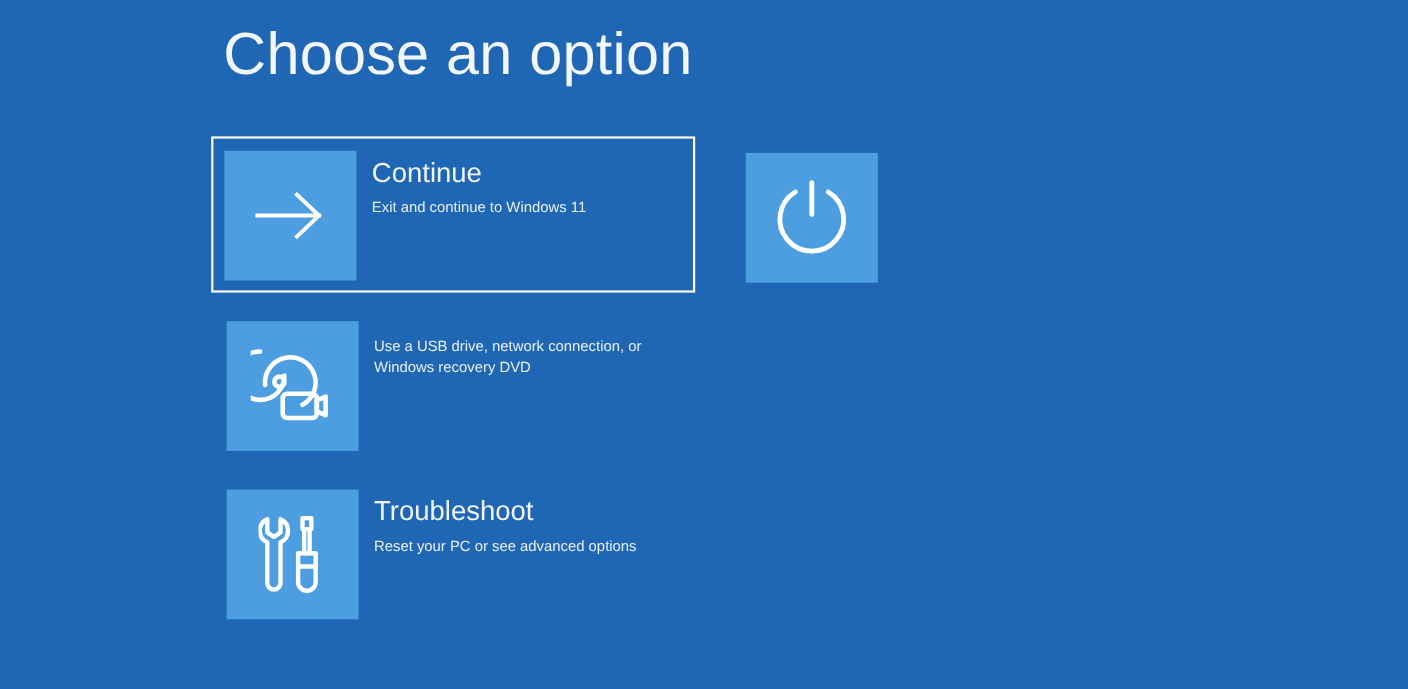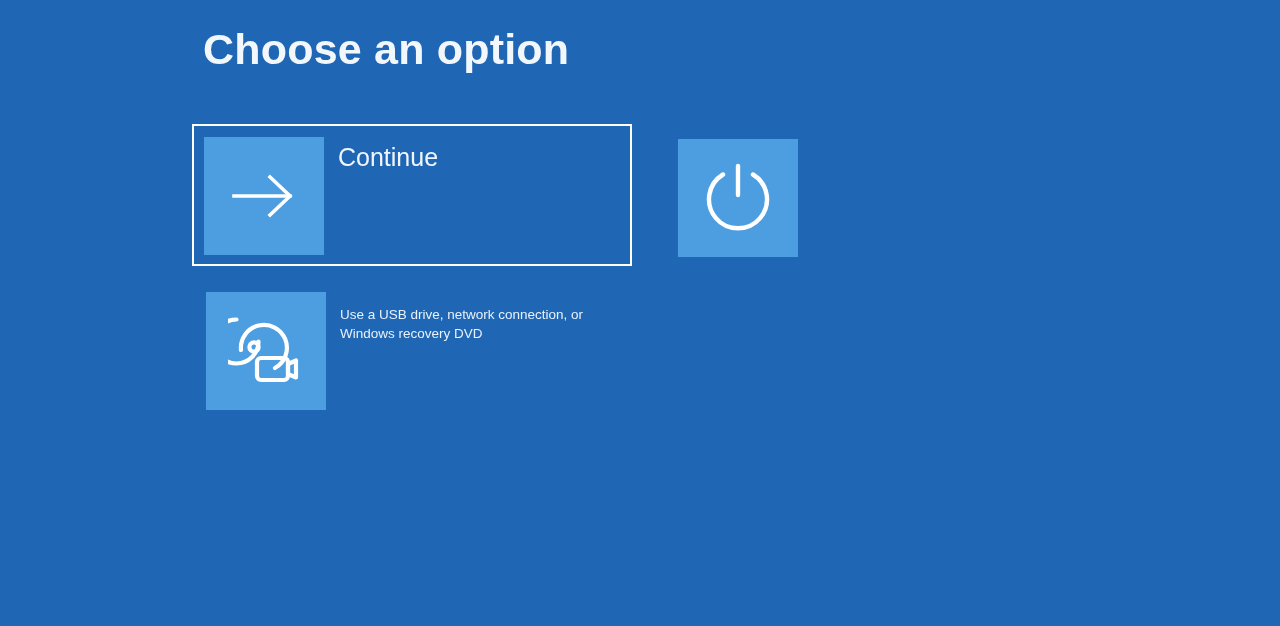--- a/index.html
+++ b/index.html
@@ -21,23 +21,23 @@
     width: 1280px;
     height: 626px;
     background: #1f66b5;
   }
 
   
   #page-title {
     position: absolute;
     left: 203px;
     top: 14px;
-    font-size: 43px;
+    font-size: 54px;
     line-height: 70px;
-    font-weight: 700;
+    font-weight: 400;
     color: #f2f7fc;
     letter-spacing: 0.2px;
     white-space: nowrap;
   }
 
   
   #options-area {
     position: absolute;
     left: 0;
     top: 124px;
@@ -133,20 +133,21 @@
           <div class="tile-icon-box">
             <span>
               <svg width="72" height="48" viewBox="0 0 72 48" fill="none" stroke="#ffffff" stroke-width="3.6" stroke-linecap="square" stroke-linejoin="miter">
                 <line x1="6" y1="24" x2="62" y2="24"></line>
                 <polyline points="42,5 62,24 42,43"></polyline>
               </svg>
             </span>
           </div>
           <div class="tile-text">
             <div class="tile-title">Continue</div>
+            <div class="tile-subtitle">Exit and continue to Windows 11</div>
           </div>
         </div>
       </div>
 
       <div class="option-tile">
         <div class="tile-inner">
           <div class="tile-icon-box">
             <span>
               <svg width="76" height="74" viewBox="0 0 76 74" fill="none" stroke="#ffffff" stroke-width="4.2" stroke-linecap="round" stroke-linejoin="round">
 
@@ -159,20 +160,46 @@
                 <path d="M60 50 L68 46.5 L68 63.5 L60 60 Z"></path>
               </svg>
             </span>
           </div>
           <div class="tile-text">
             <div class="tile-subtitle">Use a USB drive, network connection, or Windows recovery DVD</div>
           </div>
         </div>
       </div>
 
+      <div class="option-tile">
+        <div class="tile-inner">
+          <div class="tile-icon-box">
+            <span>
+              <svg width="62" height="76" viewBox="0 0 62 76" fill="none" stroke="#ffffff" stroke-width="4" stroke-linecap="round" stroke-linejoin="round">
+
+                <path d="M8 6 L8 18 L14 22 L20 18 L20 6
+                         A11.5 11.5 0 0 1 20 27
+                         L20 64
+                         A6 6 0 0 1 8 64
+                         L8 27
+                         A11.5 11.5 0 0 1 8 6 Z"></path>
+
+                <path d="M40 5 L48 5 L48 15 L40 15 Z"></path>
+                <path d="M41.5 15 L46.5 15 L46.5 37 L41.5 37 Z"></path>
+                <path d="M36 37 L52 37 L52 63 A8 8 0 0 1 36 63 Z"></path>
+                <line x1="36" y1="49" x2="52" y2="49"></line>
+              </svg>
+            </span>
+          </div>
+          <div class="tile-text">
+            <div class="tile-title">Troubleshoot</div>
+            <div class="tile-subtitle">Reset your PC or see advanced options</div>
+          </div>
+        </div>
+      </div>
 
     </div>
 
     <div class="option-column column-right">
 
       <div class="option-tile">
         <div class="tile-inner">
           <div class="tile-icon-box">
             <span>
               <svg width="74" height="76" viewBox="0 0 74 76" fill="none" stroke="#ffffff" stroke-width="4.4" stroke-linecap="round" stroke-linejoin="round">

